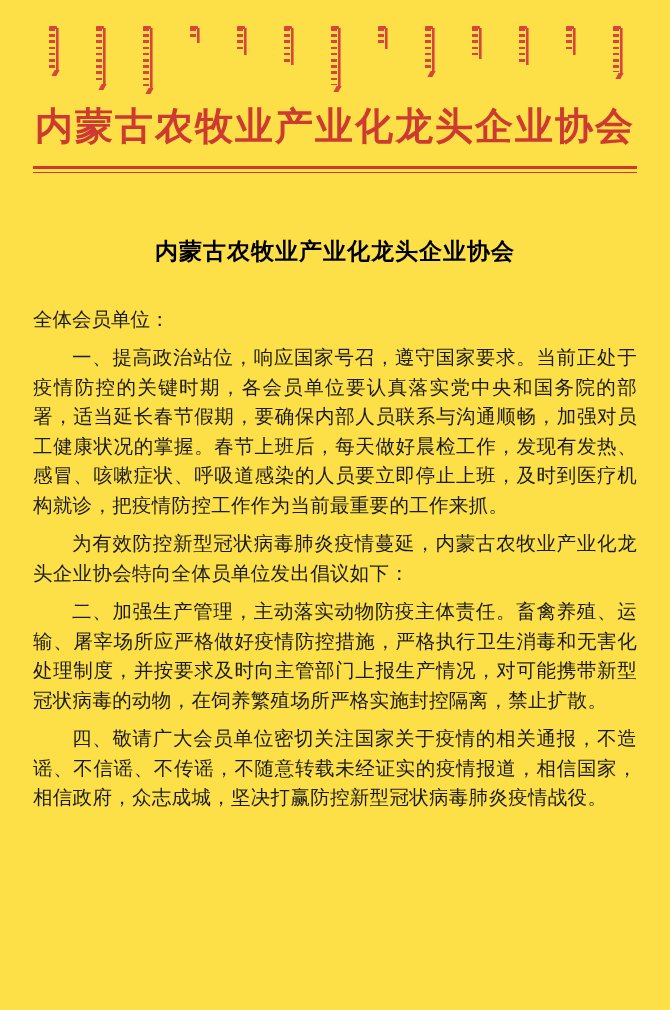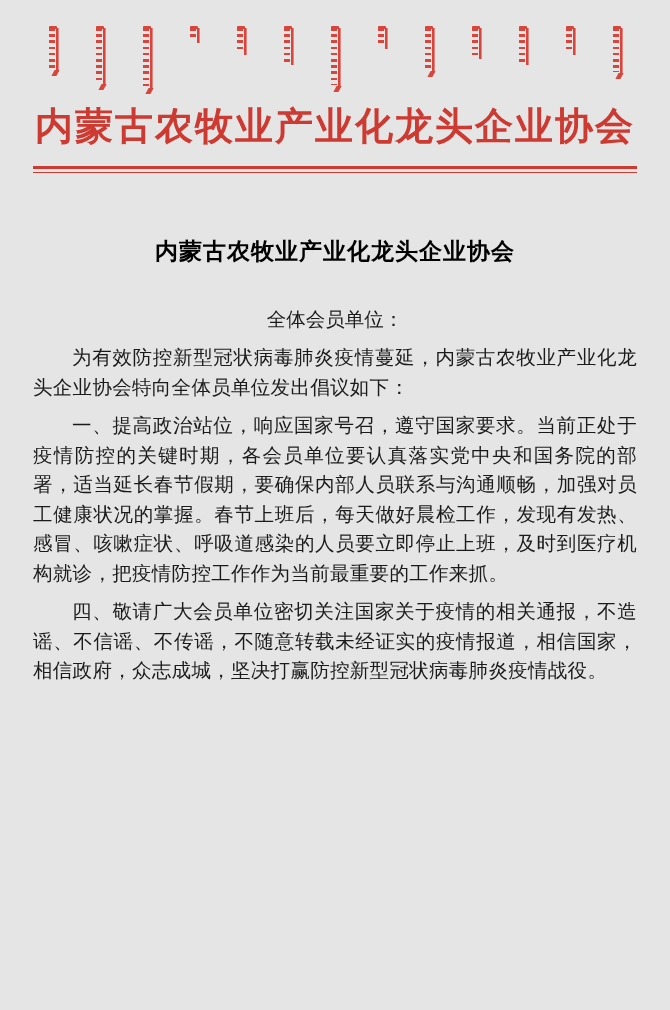--- a/index.html
+++ b/index.html
@@ -9,21 +9,21 @@
   html,body{margin:0;padding:0;background:#ffffff;}
   body{
     width:670px;height:1010px;overflow:hidden;
     font-family:"Liberation Serif","DejaVu Serif",serif;
     color:var(--ink);
   }
   .page{
     box-sizing:border-box;
     width:670px;height:1010px;
     padding:26px 33px 0 33px;
-    background:#e5e5e5;
+    background:#fde047;
   }
 
   
   .mong-row{
     height:64px;
     display:flex;
     justify-content:space-between;
     align-items:flex-start;
     padding:2px 14px 0 16px;
   }
@@ -74,21 +74,20 @@
     font-weight:bold;
     letter-spacing:1px;
     line-height:42px;
     color:#000;
   }
   .doc-title .line{display:block;}
   .salutation{
     margin:32px 0 0 0;
     font-size:19.5px;
     line-height:29.5px;
-    text-align:center;
   }
   .body-para{
     margin:9px 0 0 0;
     font-size:19.5px;
     line-height:29.5px;
     text-align:justify;
     text-indent:2em;
     letter-spacing:0.3px;
   }
 </style>
@@ -116,21 +115,22 @@
     <div class="org-name">内蒙古农牧业产业化龙头企业协会</div>
     <div class="red-rule"></div>
   </div>
 
   <h1 class="doc-title">
     <span class="line">内蒙古农牧业产业化龙头企业协会</span>
   </h1>
 
   <p class="salutation">全体会员单位：</p>
 
+  <p class="body-para">一、提高政治站位，响应国家号召，遵守国家要求。当前正处于疫情防控的关键时期，各会员单位要认真落实党中央和国务院的部署，适当延长春节假期，要确保内部人员联系与沟通顺畅，加强对员工健康状况的掌握。春节上班后，每天做好晨检工作，发现有发热、感冒、咳嗽症状、呼吸道感染的人员要立即停止上班，及时到医疗机构就诊，把疫情防控工作作为当前最重要的工作来抓。</p>
+
   <p class="body-para">为有效防控新型冠状病毒肺炎疫情蔓延，内蒙古农牧业产业化龙头企业协会特向全体员单位发出倡议如下：</p>
 
-  <p class="body-para">一、提高政治站位，响应国家号召，遵守国家要求。当前正处于疫情防控的关键时期，各会员单位要认真落实党中央和国务院的部署，适当延长春节假期，要确保内部人员联系与沟通顺畅，加强对员工健康状况的掌握。春节上班后，每天做好晨检工作，发现有发热、感冒、咳嗽症状、呼吸道感染的人员要立即停止上班，及时到医疗机构就诊，把疫情防控工作作为当前最重要的工作来抓。</p>
-
+  <p class="body-para">二、加强生产管理，主动落实动物防疫主体责任。畜禽养殖、运输、屠宰场所应严格做好疫情防控措施，严格执行卫生消毒和无害化处理制度，并按要求及时向主管部门上报生产情况，对可能携带新型冠状病毒的动物，在饲养繁殖场所严格实施封控隔离，禁止扩散。</p>
 
 
   <p class="body-para">四、敬请广大会员单位密切关注国家关于疫情的相关通报，不造谣、不信谣、不传谣，不随意转载未经证实的疫情报道，相信国家，相信政府，众志成城，坚决打赢防控新型冠状病毒肺炎疫情战役。</p>
 
 </div>
 
 </body></html>

